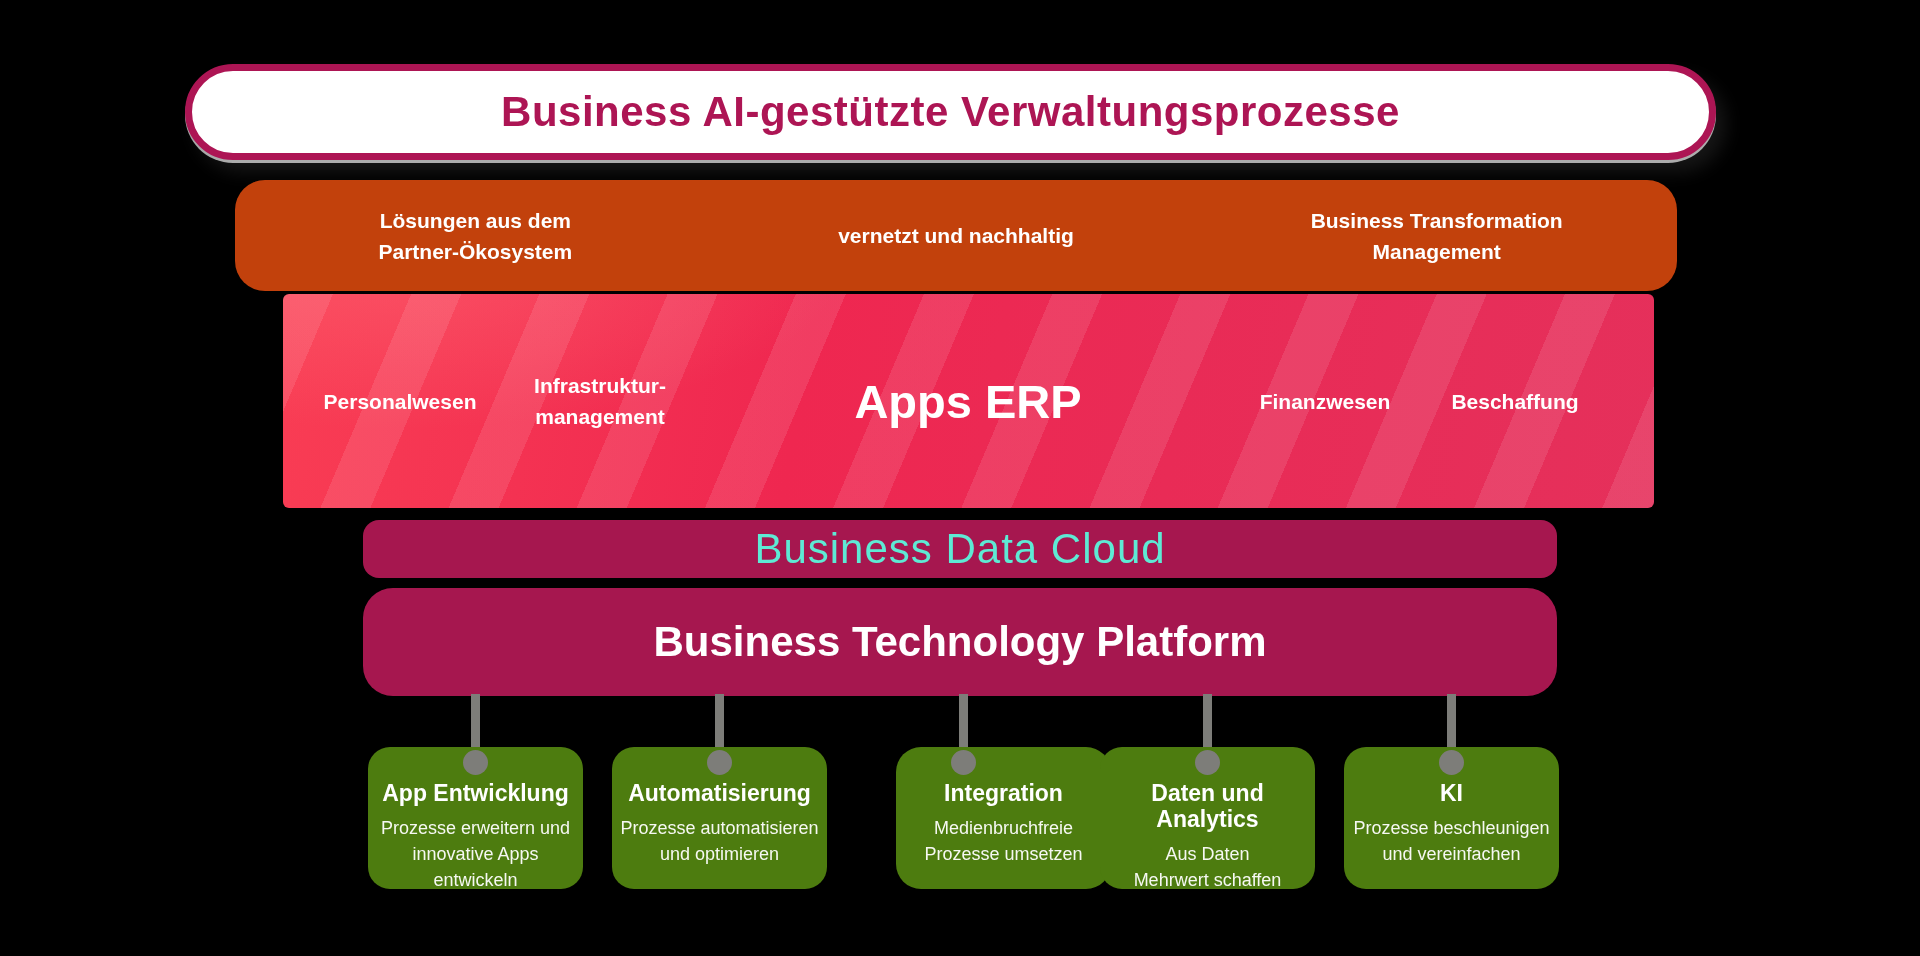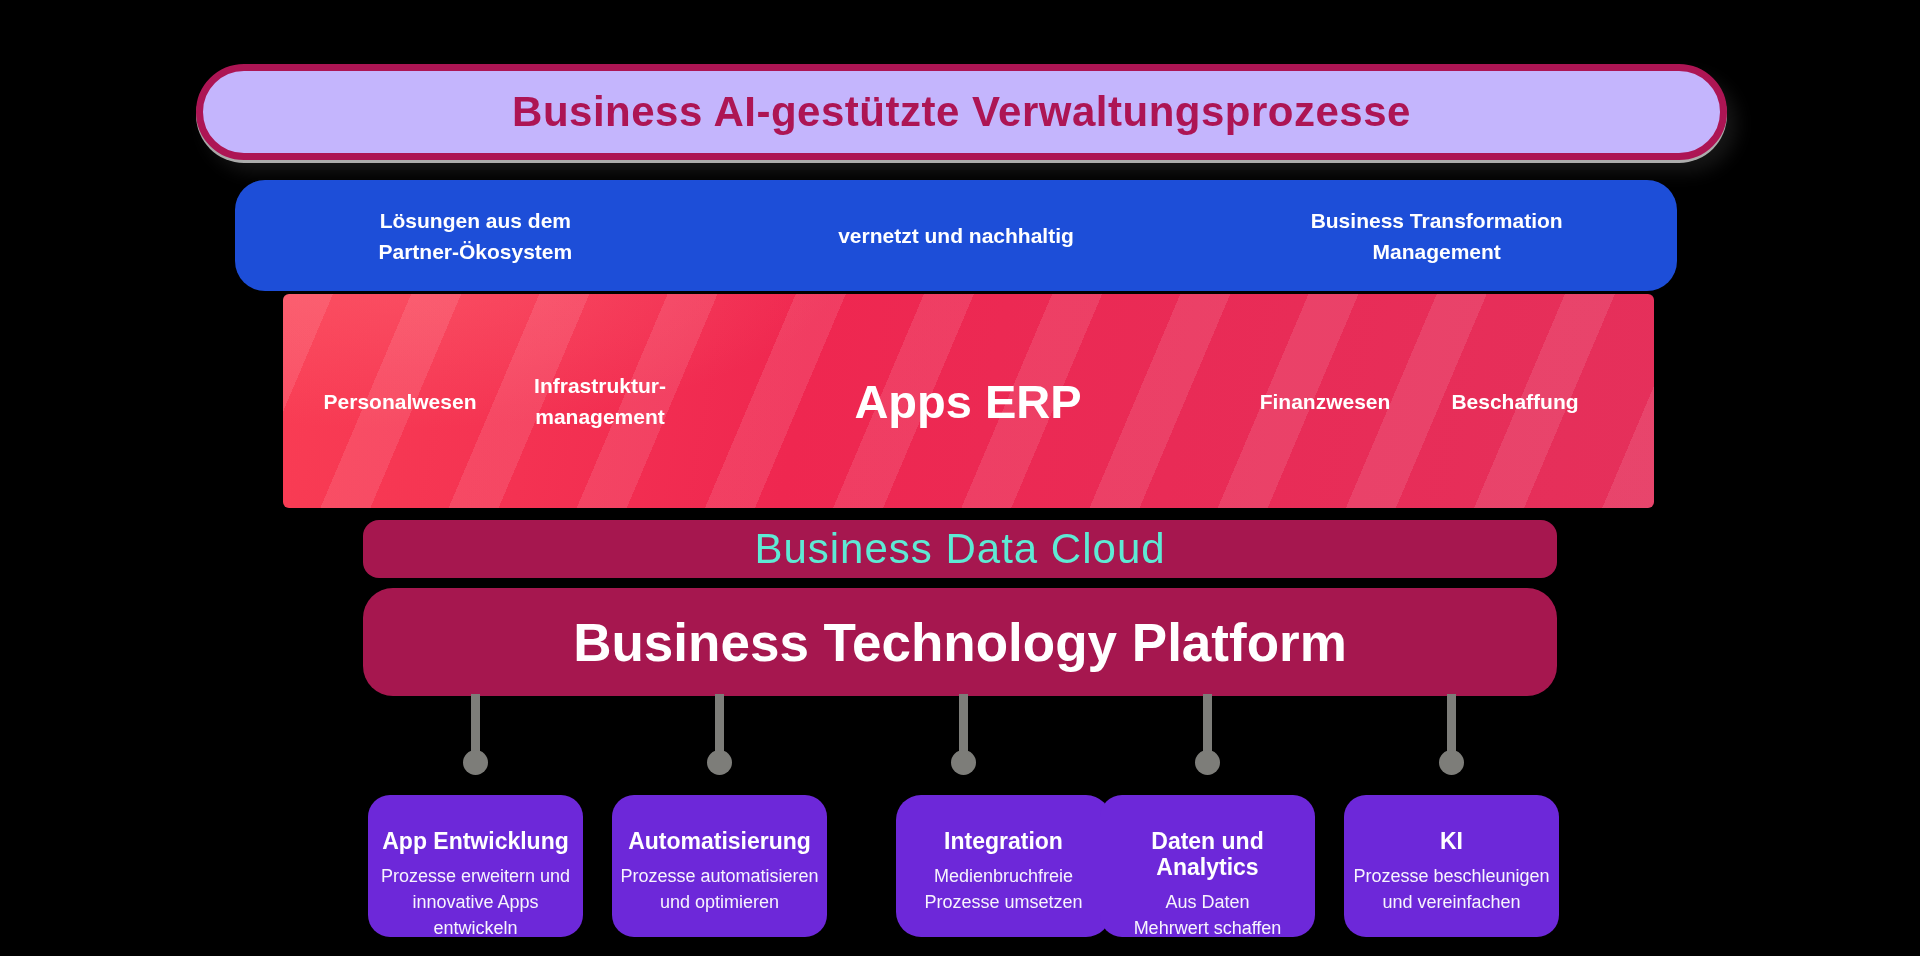--- a/index.html
+++ b/index.html
@@ -10,42 +10,42 @@
     position: relative;
     width: 1920px;
     height: 956px;
     background: #000;
     overflow: hidden;
   }
 
   
   .title-pill {
     position: absolute;
-    left: 196px; top: 64px;
+    left: 185px; top: 64px;
     width: 1531px; height: 96px;
-    background: #c4b5fd;
+    background: #ffffff;
     border: 7px solid #ad1554;
     border-radius: 60px;
     display: flex; align-items: center; justify-content: center;
     box-shadow: 0 3px 0 rgba(255,255,255,0.65), 10px 12px 18px rgba(40,40,40,0.55);
   }
   .title-pill .title-text {
     color: #ad1554;
     font-size: 42px;
     font-weight: bold;
     letter-spacing: 0.5px;
     white-space: nowrap;
   }
 
   
   .pillar-bar {
     position: absolute;
     left: 235px; top: 180px;
     width: 1442px; height: 111px;
-    background: #1d4ed8;
+    background: #c2410c;
     border-radius: 30px;
     display: grid;
     grid-template-columns: 1fr 1fr 1fr;
     align-items: center;
   }
   .pillar {
     text-align: center;
     color: #fff;
     font-size: 21px;
     font-weight: bold;
@@ -107,21 +107,21 @@
   .btp-bar {
     position: absolute;
     left: 363px; top: 588px;
     width: 1194px; height: 108px;
     background: #a6174f;
     border-radius: 30px;
     display: flex; align-items: center; justify-content: center;
   }
   .btp-bar .btp-text {
     color: #fff;
-    font-size: 53px;
+    font-size: 42px;
     font-weight: bold;
     white-space: nowrap;
   }
 
   
   .connector-line {
     position: absolute;
     top: 694px;
     width: 9px; height: 66px;
     background: #7d7d79;
@@ -134,25 +134,24 @@
     border-radius: 50%;
     background: #7d7d79;
     z-index: 4;
   }
 
   
   .cap-box {
     position: absolute;
     top: 747px;
     width: 215px; height: 142px;
-    background: #6d28d9;
+    background: #4d7c0f;
     border-radius: 22px;
     z-index: 3;
     text-align: center;
-    margin-top: 48px;
   }
   .cap-title {
     margin-top: 33px;
     color: #fff;
     font-size: 23px;
     font-weight: bold;
     line-height: 26px;
   }
   .cap-desc {
     margin-top: 9px;

